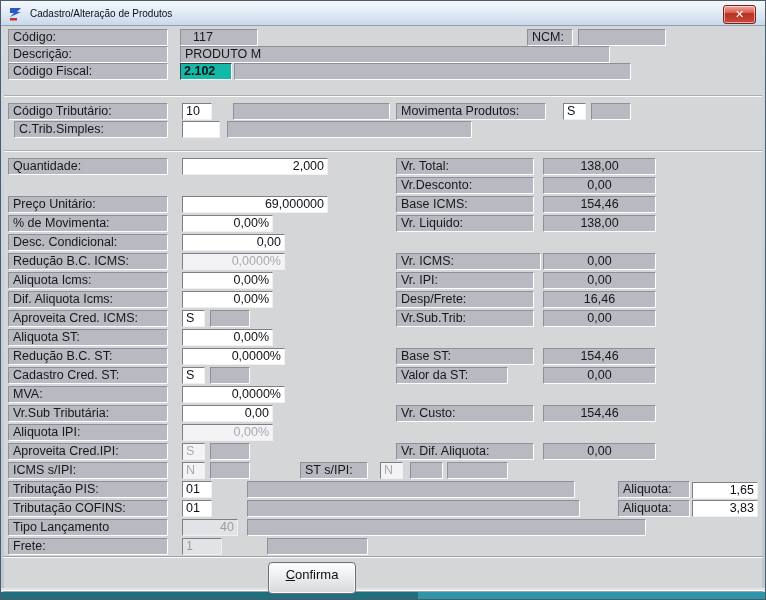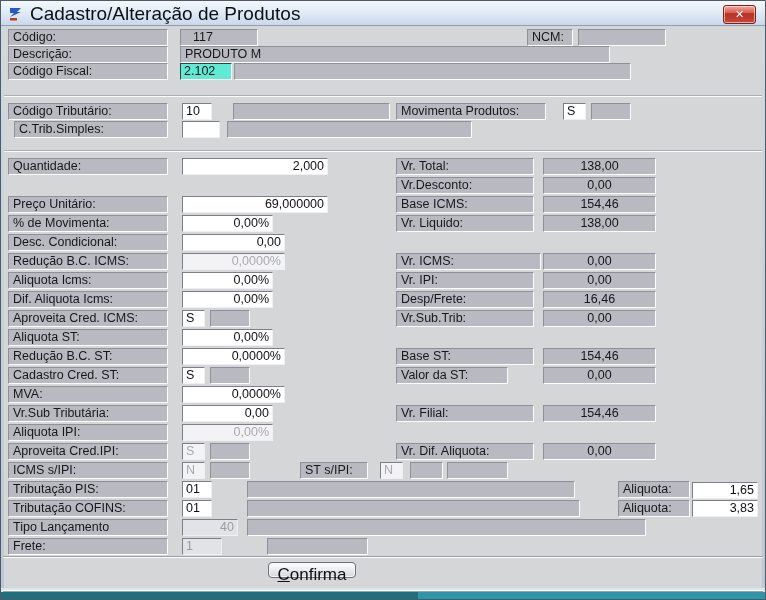--- a/index.html
+++ b/index.html
@@ -8,21 +8,21 @@
     background:#d5d6d8;
     font-family:"Liberation Sans","DejaVu Sans",sans-serif;
     -webkit-font-smoothing:antialiased;
   }
   
   .titlebar{
     position:absolute;left:0;top:0;width:766px;height:26px;box-sizing:border-box;
     background:linear-gradient(#f4f8fc 0%,#e2ecf6 45%,#c9d8ea 100%);
     border-bottom:1px solid #8fa0b4;border-top:1px solid #6d7c8c;
   }
-  .title-text{position:absolute;left:30px;top:0;line-height:25px;font-size:19px;color:#0c1014;white-space:nowrap;}
+  .title-text{position:absolute;left:30px;top:0;line-height:25px;font-size:10px;color:#0c1014;white-space:nowrap;}
   .app-icon{position:absolute;left:8px;top:5px;width:16px;height:16px;}
   .close-btn{
     position:absolute;left:723px;top:4px;width:33px;height:19px;box-sizing:border-box;
     border:1px solid #792019;border-radius:3px;
     background:linear-gradient(#f2aba2 0%,#db5a4b 40%,#b23325 45%,#c94839 100%);
     box-shadow:inset 0 0 0 1px rgba(255,255,255,.55);
     color:#fff;font-size:11px;font-weight:bold;text-align:center;line-height:17px;cursor:default;
   }
   .frame-l,.frame-r{position:absolute;top:26px;height:562px;width:4px;background:linear-gradient(#cfd9e3,#bcc8d4);}
   .frame-l{left:0;} .frame-r{left:762px;}
@@ -42,33 +42,33 @@
   .gval.tl{text-align:left;padding-left:4px;}
   .fld{
     position:absolute;height:17px;box-sizing:border-box;background:#ffffff;
     border-top:1px solid #7e7e86;border-left:1px solid #7e7e86;
     border-bottom:1px solid #eef0f2;border-right:1px solid #eef0f2;
     font-size:12.5px;line-height:15px;color:#101014;padding:0 3px;white-space:nowrap;overflow:hidden;
   }
   .fld.num{text-align:right;}
   .fld.disw{background:#f3f3f5;color:#a9a9b1;}
   .fld.disg{background:#e2e3e6;color:#9b9ba2;}
-  .fld.focus{background:#5eead4;border-top:1px solid #3c3c40;border-left:1px solid #3c3c40;border-bottom:1px solid #fdfdfd;border-right:1px solid #fdfdfd;}
+  .fld.focus{background:#14b8a6;border-top:1px solid #3c3c40;border-left:1px solid #3c3c40;border-bottom:1px solid #fdfdfd;border-right:1px solid #fdfdfd;font-weight:bold;}
   .sep{position:absolute;left:4px;width:758px;height:2px;border-top:1px solid #a9afb7;border-bottom:1px solid #fbfbfc;box-sizing:border-box;}
   .btn-panel{
     position:absolute;left:3px;top:556px;width:760px;height:36px;box-sizing:border-box;
     border-top:1px solid #9aa0a8;border-bottom:1px solid #9aa0a8;
     box-shadow:inset 0 1px 0 #fdfdfd, inset 0 -1px 0 #fdfdfd;
   }
   .confirm-btn{
-    position:absolute;left:268px;top:562px;width:88px;height:16px;box-sizing:border-box;
+    position:absolute;left:268px;top:562px;width:88px;height:32px;box-sizing:border-box;
     border:1px solid #70707a;border-radius:4px;
     background:linear-gradient(#ffffff 0%,#eceef0 45%,#d6d7da 100%);
     box-shadow:inset 0 0 0 1px #f6f7f8;
-    font-size:17px;color:#101014;text-align:center;line-height:23px;cursor:default;
+    font-size:13px;color:#101014;text-align:center;line-height:23px;cursor:default;
   }
   .u{text-decoration:underline;}
 </style>
 </head>
 <body>
 
 <div class="titlebar">
   <span class="app-icon">
     <svg width="16" height="16" viewBox="0 0 16 16">
       <path d="M2 2 h11 l-4 4 h4 l-11 5 4-4 H2 z" fill="#2a56c6"></path>
@@ -166,21 +166,21 @@
 <div class="fld" style="left:182px;top:367px;width:23px">S</div>
 <div class="gbox" style="left:210px;top:367px;width:40px"></div>
 <div class="lbl" style="left:396px;top:367px;width:112px">Valor da ST:</div>
 <div class="gval" style="left:543px;top:367px;width:113px">0,00</div>
 
 <div class="lbl" style="left:8px;top:386px;width:160px">MVA:</div>
 <div class="fld num" style="left:182px;top:386px;width:103px">0,0000%</div>
 
 <div class="lbl" style="left:8px;top:405px;width:160px">Vr.Sub Tributária:</div>
 <div class="fld num" style="left:182px;top:405px;width:91px">0,00</div>
-<div class="lbl" style="left:396px;top:405px;width:138px">Vr. Filial:</div>
+<div class="lbl" style="left:396px;top:405px;width:138px">Vr. Custo:</div>
 <div class="gval" style="left:543px;top:405px;width:113px">154,46</div>
 
 <div class="lbl" style="left:8px;top:424px;width:160px">Aliquota IPI:</div>
 <div class="fld num disw" style="left:182px;top:424px;width:91px">0,00%</div>
 
 <div class="lbl" style="left:8px;top:443px;width:160px">Aproveita Cred.IPI:</div>
 <div class="fld disw" style="left:182px;top:443px;width:23px">S</div>
 <div class="gbox" style="left:210px;top:443px;width:40px"></div>
 <div class="lbl" style="left:396px;top:443px;width:138px">Vr. Dif. Aliquota:</div>
 <div class="gval" style="left:543px;top:443px;width:113px">0,00</div>

